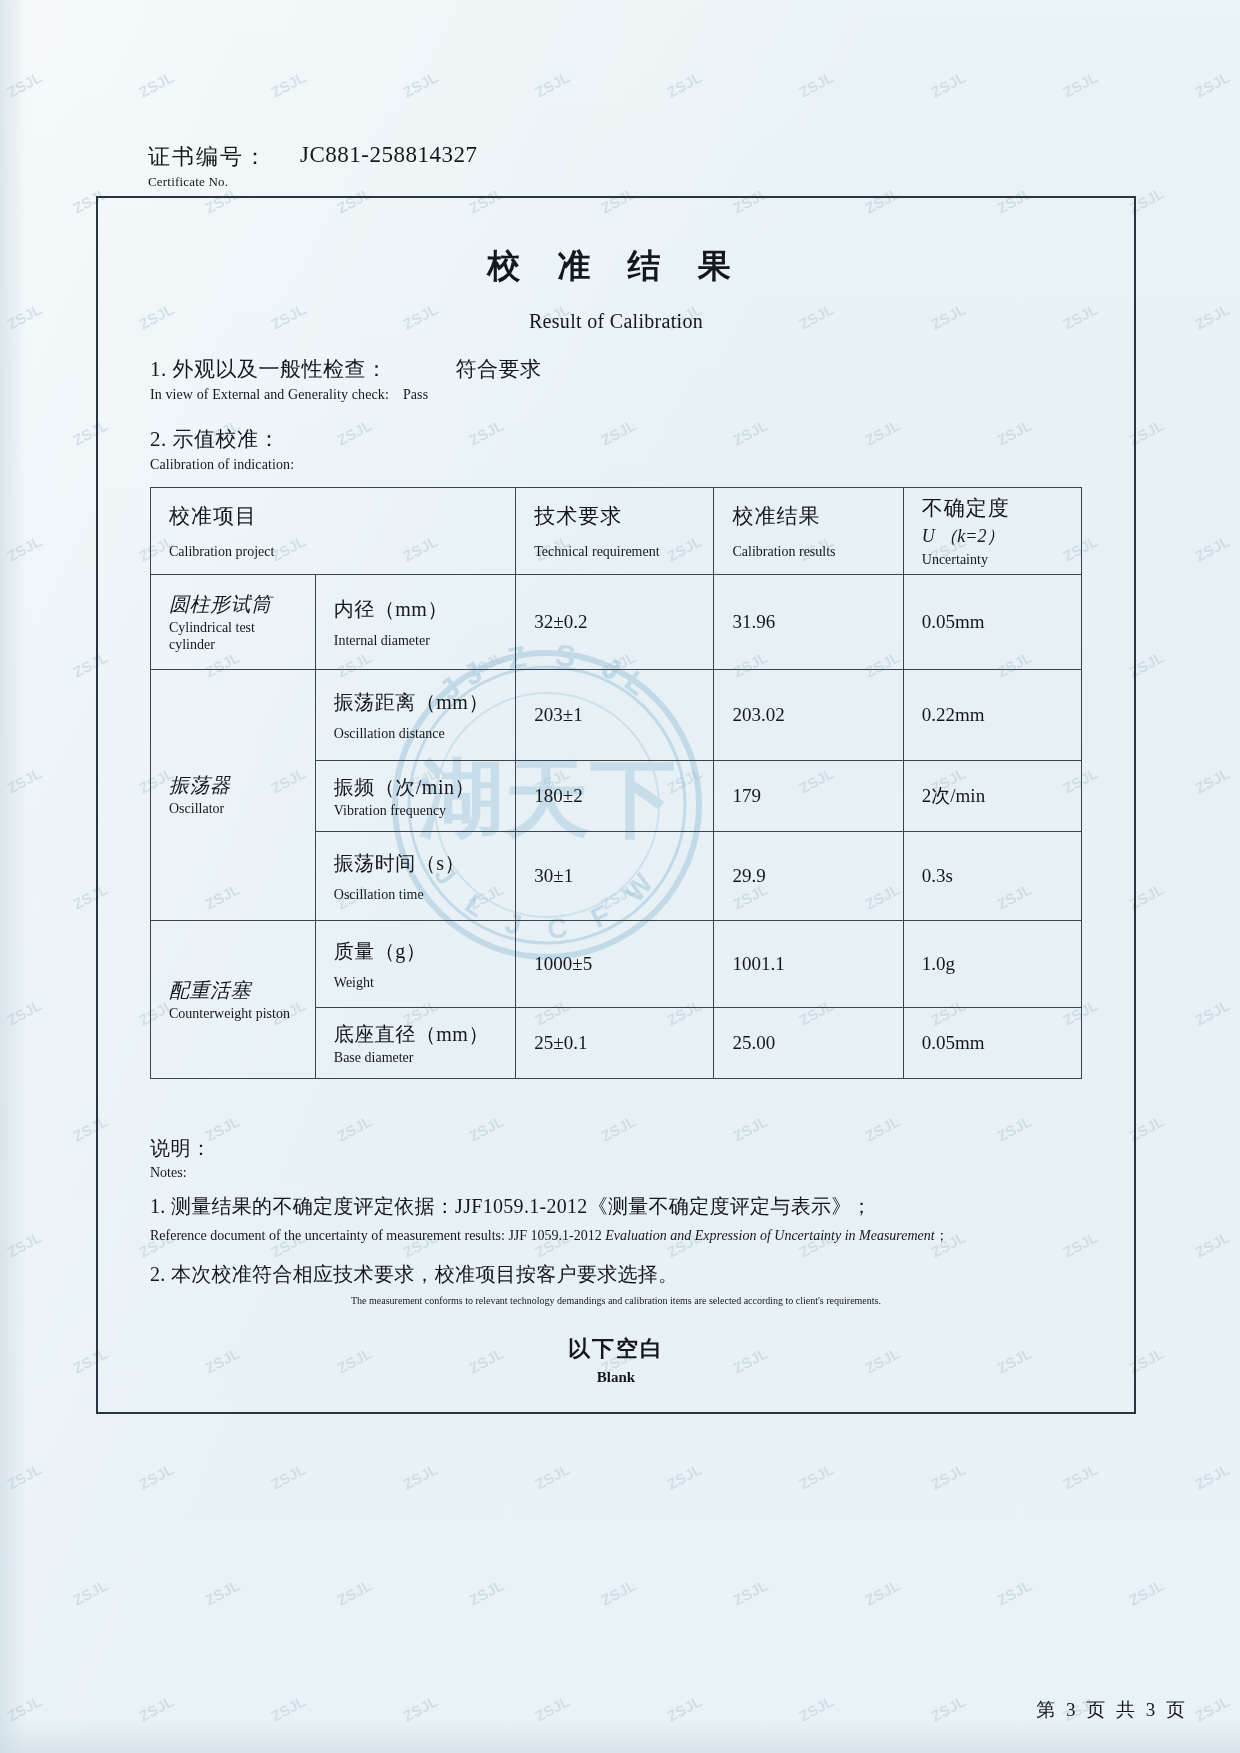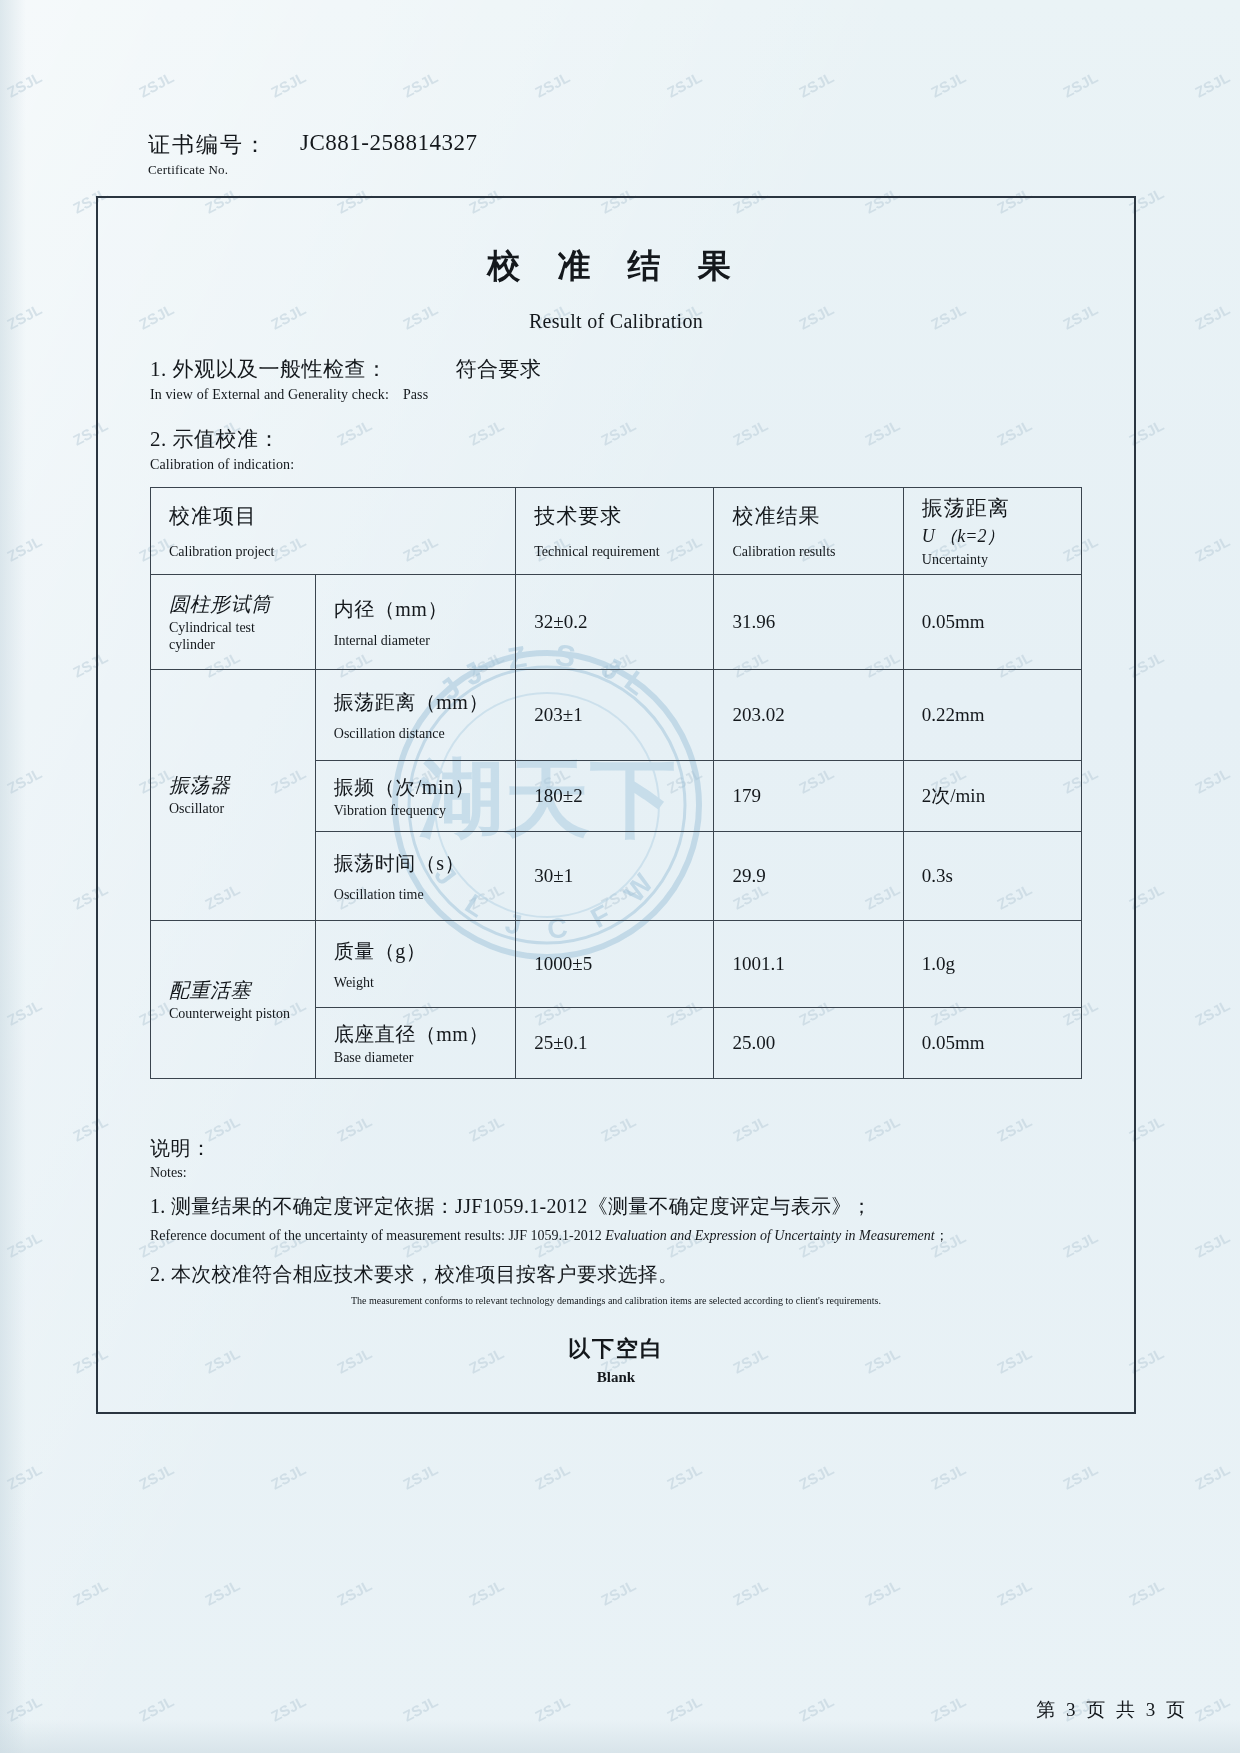--- a/index.html
+++ b/index.html
@@ -52,21 +52,21 @@
   
   #frame{
     position:absolute;left:96px;top:196px;width:1040px;height:1218px;
     border:2px solid #2a3540;
     box-sizing:border-box;
     background:transparent;
   }
 
   
   #certno{
-    position:absolute;left:148px;top:130px;width:640px;
+    position:absolute;left:148px;top:142px;width:640px;
   }
   #certno .cn{
     font-size:22px;letter-spacing:2px;display:inline-block;
     vertical-align:top;
   }
   #certno .val{
     font-size:23px;display:inline-block;margin-left:32px;letter-spacing:.5px;
   }
   #certno .en{
     font-size:13px;margin-top:2px;letter-spacing:.2px;
@@ -353,21 +353,21 @@
           </td>
           <td class="hcell">
             <span class="h-cn">技术要求</span>
             <span class="h-en">Technical requirement</span>
           </td>
           <td class="hcell">
             <span class="h-cn">校准结果</span>
             <span class="h-en">Calibration results</span>
           </td>
           <td class="hcell">
-            <span class="h-cn">振荡距离</span>
+            <span class="h-cn">不确定度</span>
             <span class="h-u">U （k=2）</span>
             <span class="h-en" style="margin-top:4px">Uncertainty</span>
           </td>
         </tr>
 
         <tr>
           <td rowspan="1" style="height:86px">
             <span class="grp-cn">圆柱形试筒</span>
             <span class="grp-en">Cylindrical test cylinder</span>
           </td>

